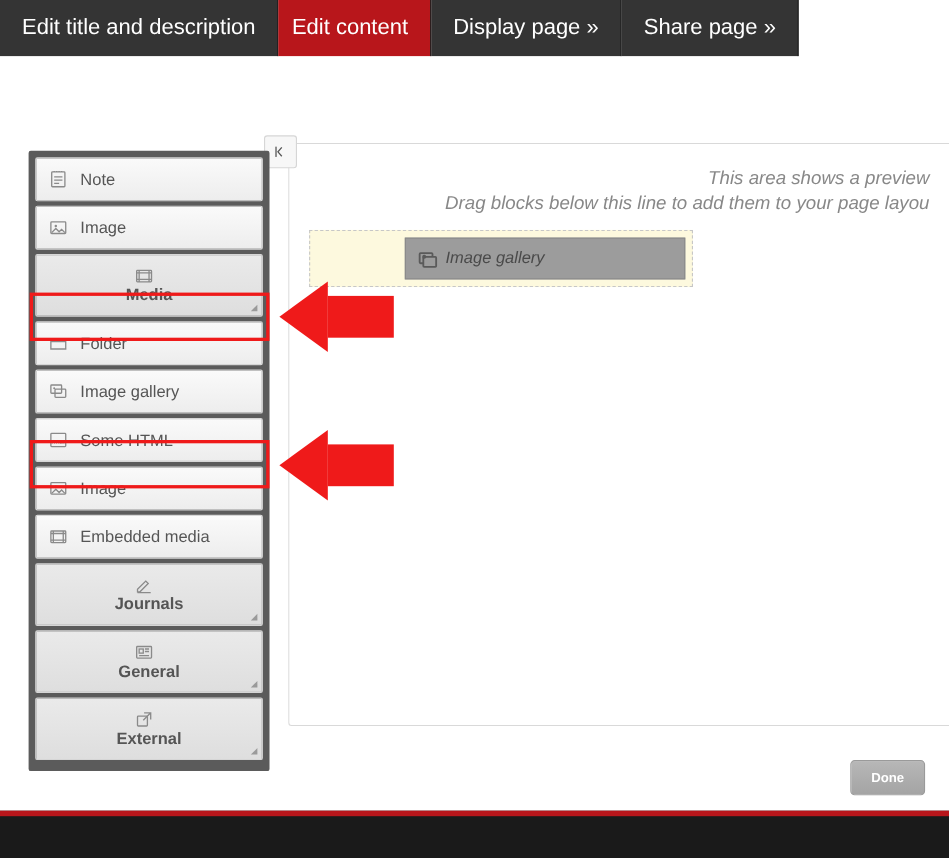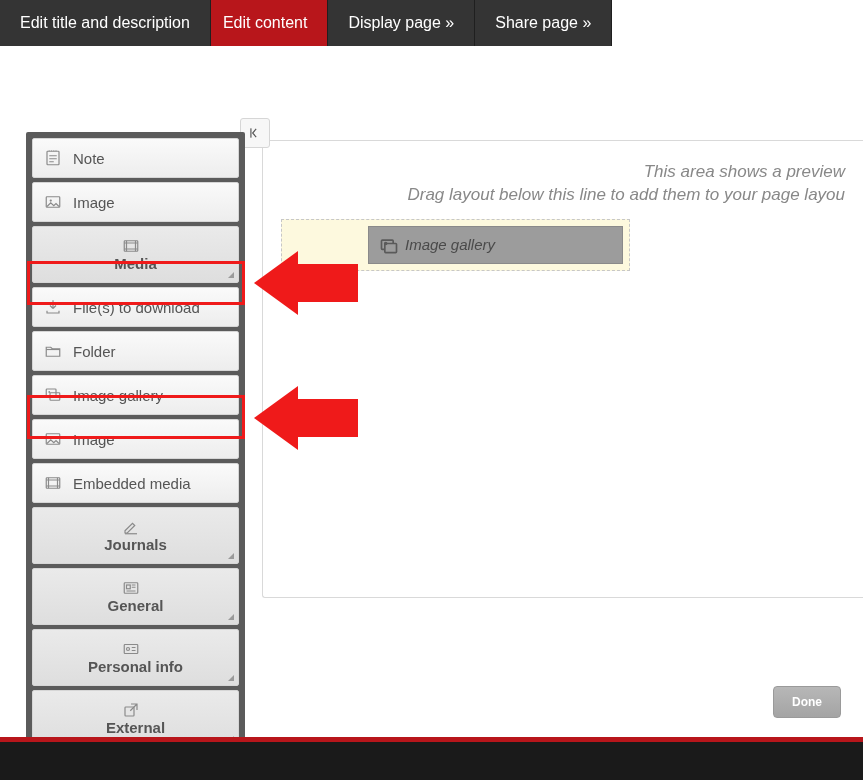--- a/index.html
+++ b/index.html
@@ -1,20 +1,20 @@
 <!DOCTYPE html>
 <html><head>
 <meta charset="utf-8">
 <style>
 * { box-sizing: border-box; margin: 0; padding: 0; }
 body { font-family: "Segoe UI", Arial, sans-serif; font-size: 15px; color: #333; background: #fff; width: 863px; height: 780px; overflow: hidden; position: relative; }
 
 
 .tabbar { display: flex; width: 100%; }
-.tab { background: #343434; color: #fff; padding: 14px 20px; border-right: 1px solid #1f1f1f; cursor: pointer; font-size: 16px; white-space: nowrap; }
+.tab { background: #343434; color: #fff; padding: 14px 20px; border-right: 1px solid #1f1f1f; cursor: pointer; font-size: 20px; white-space: nowrap; }
 .tab.active { background: #b8161b; padding-left: 12px; }
 
 
 .workspace { position: relative; padding-top: 22px; height: calc(100% - 52px); }
 
 
 .sidebar-wrap { position: absolute; left: 26px; top: 86px; width: 219px; }
 .sidebar { background: #5b5b5b; padding: 6px; border-radius: 2px; position: relative; }
 .collapse-btn { position: absolute; top: -14px; right: -25px; width: 30px; height: 30px; background: #f7f7f7; border: 1px solid #d6d6d6; border-radius: 3px; display: flex; align-items: center; justify-content: center; cursor: pointer; }
 .collapse-btn svg { width: 14px; height: 14px; }
@@ -27,21 +27,21 @@
 .palette-item .lbl { color: #555; }
 
 
 .highlight-box { position: absolute; border: 3px solid #ef1a1a; pointer-events: none; }
 
 .arrow-annot { position:absolute; display:flex; align-items:center; pointer-events:none; }
 .arrow-annot .head { width:0; height:0; border-top:32px solid transparent; border-bottom:32px solid transparent; border-right:44px solid #ef1a1a; }
 .arrow-annot .shaft { width:60px; height:38px; background:#ef1a1a; }
 
 
-.preview-panel { position:absolute; left:262px; top:94px; right:0; border:1px solid #d9d9d9; border-right:none; border-radius:3px 0 0 3px; padding:20px 18px 20px 18px; height:458px; background:#fff; }
+.preview-panel { position:absolute; left:262px; top:79px; right:0; border:1px solid #d9d9d9; border-right:none; border-radius:3px 0 0 3px; padding:20px 18px 20px 18px; height:530px; background:#fff; }
 .preview-hint { text-align:right; color:#888; font-style:italic; font-size:17px; line-height:1.35; padding-right:0; }
 .drop-row { margin-top:12px; display:flex; }
 .drop-slot { flex:1; border:1px dashed #c7c7c7; background:#fdf9de; padding:6px; height:52px; }
 .drop-slot + .drop-slot { margin-left:16px; background:transparent; border:none; }
 .dragged-block { background:#9c9c9c; border:1px solid #8a8a8a; height:38px; display:flex; align-items:center; padding:0 10px; color:#4a4a4a; font-style:italic; width:255px; }
 .dragged-block .icon { width:20px; height:18px; margin-right:6px; }
 
 
 .done-area { position:absolute; left:262px; right:0; top:624px; padding:16px 22px; background:#fff; }
 .done-btn { float:right; background:linear-gradient(#b7b7b7,#a4a4a4); color:#fff; font-weight:600; border:1px solid #9a9a9a; border-radius:4px; padding:8px 18px; font-size:12px; cursor:pointer; }
@@ -58,21 +58,21 @@
   <div class="tab active">Edit content</div>
   <div class="tab">Display page »</div>
   <div class="tab">Share page »</div>
 </div>
 
 <div class="workspace">
 
   <div class="preview-panel">
     <div class="preview-hint">
       <span>This area shows a preview</span><br>
-      <span>Drag layout below this line to add them to your page layou</span>
+      <span>Drag blocks below this line to add them to your page layou</span>
     </div>
     <div class="drop-row">
       <div class="drop-slot">
         <div class="dragged-block" style="margin-left:80px;">
           <span class="icon">
             <svg viewBox="0 0 24 24" fill="none" stroke="#5a5a5a" stroke-width="2">
                 <rect x="3" y="5" width="14" height="11" rx="1"></rect>
                 <rect x="7" y="9" width="14" height="11" rx="1" fill="#9c9c9c"></rect>
                 <circle cx="8" cy="9" r="1.2" fill="#5a5a5a"></circle>
               </svg>
@@ -121,48 +121,48 @@
             <svg viewBox="0 0 24 24">
               <rect x="3" y="5" width="18" height="14" rx="1" stroke="#8a8a8a" stroke-width="1.6" fill="none"></rect>
               <path d="M3 8h18M3 16h18M6 5v14M18 5v14" stroke="#8a8a8a" stroke-width="1.6" fill="none"></path>
             </svg>
           </span>
           <span class="lbl">Media</span>
         </div>
         <div class="palette-item">
           <span class="icon">
             <svg viewBox="0 0 24 24">
-              <path d="M12 3v11m0 0l-4-4m4 4l4-4" stroke="#8a8a8a" stroke-width="1.6" fill="none"></path>
-              <path d="M4 17v3h16v-3" stroke="#8a8a8a" stroke-width="1.6" fill="none"></path>
-            </svg>
-          </span>
-          <span class="lbl">File(s) to download</span>
-        </div>
-        <div class="palette-item">
-          <span class="icon">
-            <svg viewBox="0 0 24 24">
               <path d="M3 7h6l2 2h10v10H3z" stroke="#8a8a8a" stroke-width="1.6" fill="none"></path>
               <path d="M3 10h18" stroke="#8a8a8a" stroke-width="1.6" fill="none"></path>
             </svg>
           </span>
           <span class="lbl">Folder</span>
         </div>
         <div class="palette-item">
           <span class="icon">
             <svg viewBox="0 0 24 24">
               <rect x="3" y="4" width="13" height="10" rx="1" stroke="#8a8a8a" stroke-width="1.6" fill="none"></rect>
               <rect x="8" y="9" width="13" height="10" rx="1" stroke="#8a8a8a" stroke-width="1.6" fill="none"></rect>
               <circle cx="7" cy="8" r="1.2" fill="#8a8a8a"></circle>
             </svg>
           </span>
           <span class="lbl">Image gallery</span>
         </div>
         <div class="palette-item">
           <span class="icon">
             <svg viewBox="0 0 24 24">
+              <rect x="3" y="4" width="18" height="16" rx="1" stroke="#8a8a8a" stroke-width="1.6" fill="none"></rect>
+              <text x="12" y="17" font-size="6" text-anchor="middle" fill="#8a8a8a" font-family="Arial">HTML</text>
+            </svg>
+          </span>
+          <span class="lbl">Some HTML</span>
+        </div>
+        <div class="palette-item">
+          <span class="icon">
+            <svg viewBox="0 0 24 24">
               <rect x="3" y="5" width="18" height="14" rx="1" stroke="#8a8a8a" stroke-width="1.6" fill="none"></rect>
               <circle cx="9" cy="10" r="1.5" fill="#8a8a8a"></circle>
               <path d="M4 18l5-5 4 4 3-3 4 4" stroke="#8a8a8a" stroke-width="1.6" fill="none"></path>
             </svg>
           </span>
           <span class="lbl">Image</span>
         </div>
         <div class="palette-item">
           <span class="icon">
             <svg viewBox="0 0 24 24">
@@ -183,30 +183,20 @@
         </div>
         <div class="palette-item section-head">
           <span class="icon">
             <svg viewBox="0 0 24 24">
               <rect x="3" y="5" width="18" height="14" rx="1" stroke="#8a8a8a" stroke-width="1.6" fill="none"></rect>
               <rect x="6" y="8" width="5" height="5" stroke="#8a8a8a" stroke-width="1.6" fill="none"></rect>
               <path d="M13 8h5M13 11h5M6 16h12" stroke="#8a8a8a" stroke-width="1.6" fill="none"></path>
             </svg>
           </span>
           <span class="lbl">General</span>
-        </div>
-        <div class="palette-item section-head">
-          <span class="icon">
-            <svg viewBox="0 0 24 24">
-              <rect x="3" y="6" width="18" height="12" rx="1" stroke="#8a8a8a" stroke-width="1.6" fill="none"></rect>
-              <circle cx="8" cy="12" r="2" stroke="#8a8a8a" stroke-width="1.6" fill="none"></circle>
-              <path d="M13 10h5M13 14h5" stroke="#8a8a8a" stroke-width="1.6" fill="none"></path>
-            </svg>
-          </span>
-          <span class="lbl">Personal info</span>
         </div>
         <div class="palette-item section-head">
           <span class="icon">
             <svg viewBox="0 0 24 24">
               <rect x="4" y="8" width="12" height="12" rx="1" stroke="#8a8a8a" stroke-width="1.6" fill="none"></rect>
               <path d="M12 4h8v8M20 4l-9 9" stroke="#8a8a8a" stroke-width="1.6" fill="none"></path>
             </svg>
           </span>
           <span class="lbl">External</span>
         </div>

